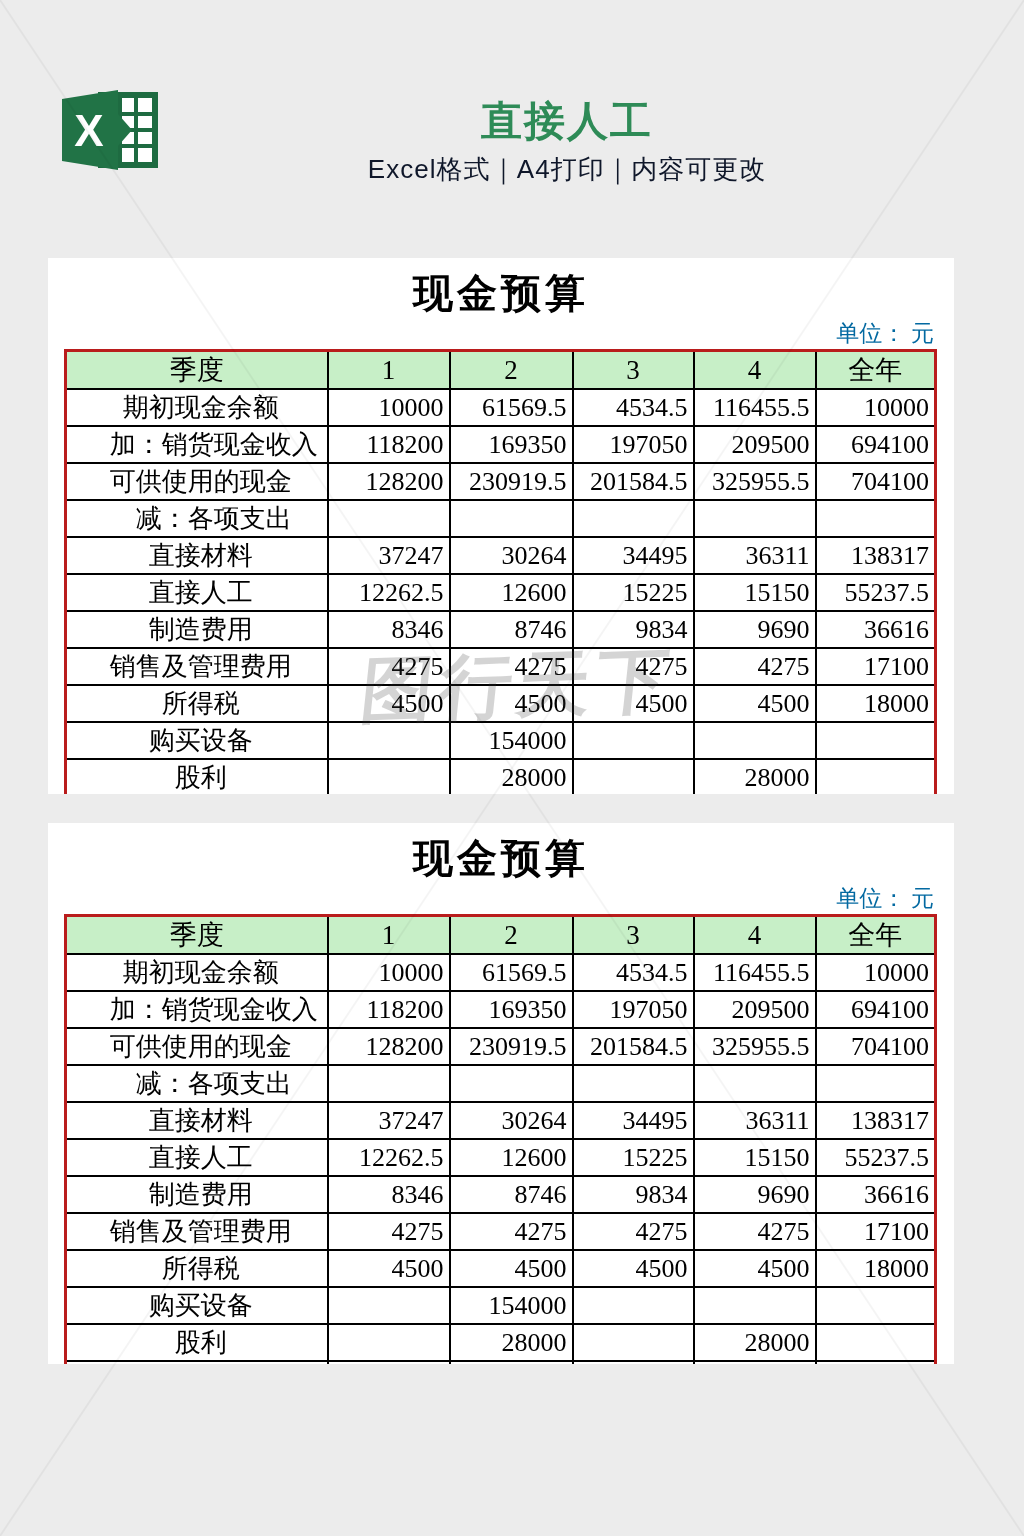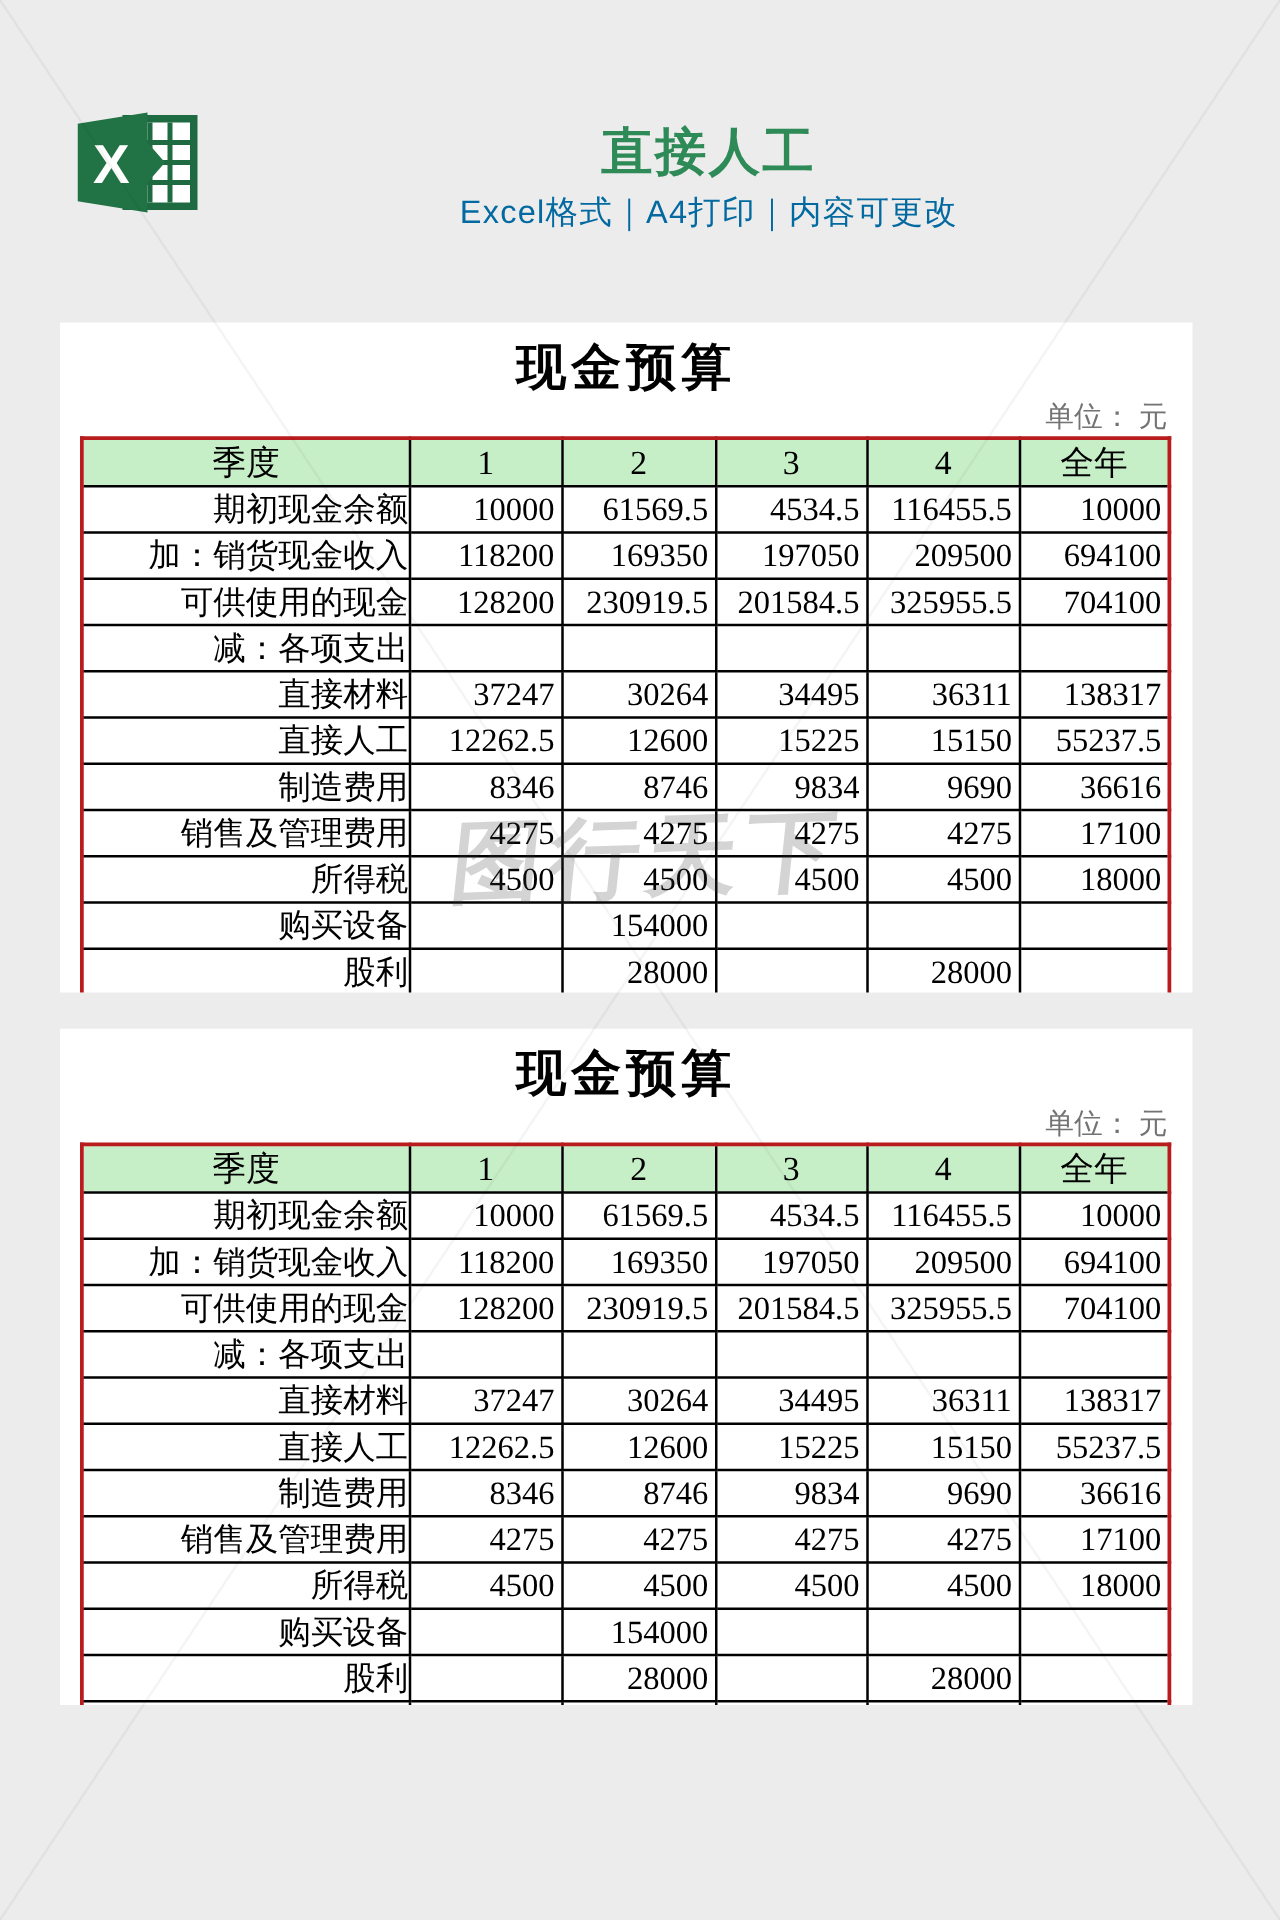--- a/index.html
+++ b/index.html
@@ -11,56 +11,56 @@
     font-family:"Liberation Sans","DejaVu Sans",sans-serif;
   }
   
   .excel-icon{position:absolute;left:62px;top:86px;width:102px;height:90px;}
   .header-text{position:absolute;left:110px;right:0;text-align:center;}
   .page-title{
     top:94px;font-size:41px;font-weight:bold;letter-spacing:2px;
     color:var(--accent,#2e8b57);
   }
   .page-subtitle{
-    top:152px;font-size:26px;color:#0369a1;letter-spacing:1px;
+    top:152px;font-size:26px;color:#0f172a;letter-spacing:1px;
   }
   
   .panel{
     position:absolute;left:48px;width:906px;background:#ffffff;overflow:hidden;
   }
   .panel-1{top:258px;height:536px;}
   .panel-2{top:823px;height:541px;}
   .sheet-title{
     position:absolute;left:0;right:0;top:8px;text-align:center;
     font-size:40px;font-weight:bold;color:#000;
     font-family:"Liberation Sans","DejaVu Sans",sans-serif;
     letter-spacing:4px;
   }
   .unit-label{
     position:absolute;right:20px;top:60px;
     font-family:"Liberation Serif","DejaVu Serif",serif;
-    font-size:23px;color:#737373;white-space:pre;
+    font-size:23px;color:#0369a1;white-space:pre;
   }
   table.budget{
     position:absolute;left:16px;top:91px;width:870px;
     border-collapse:collapse;table-layout:fixed;
     border:3px solid #b91c1c;
     font-family:"Liberation Serif","DejaVu Serif",serif;
   }
   table.budget th{
     background:var(--headerbg,#c7efc7);
     border:2px solid #000;height:36px;
     font-weight:normal;font-size:27px;text-align:center;padding:0;
     overflow:hidden;
   }
   table.budget td{
     border:2px solid #000;height:33px;font-size:26px;padding:0;
     overflow:hidden;color:#000;
   }
-  table.budget td.row-label{text-align:right;padding-left:8px;white-space:pre;}
+  table.budget td.row-label{text-align:center;padding-left:8px;white-space:pre;}
   table.budget td.num{text-align:right;padding-right:5px;}
   
   .wm-lines{position:absolute;left:0;top:0;width:1024px;height:1536px;z-index:5;pointer-events:none;}
   .wm-text{
     position:absolute;left:362px;top:638px;z-index:6;pointer-events:none;
     font-family:"Liberation Serif","DejaVu Serif",serif;
     font-size:72px;font-weight:bold;letter-spacing:6px;
     color:rgba(60,60,60,0.22);
     transform:skewX(-8deg) rotate(-2deg);
   }

